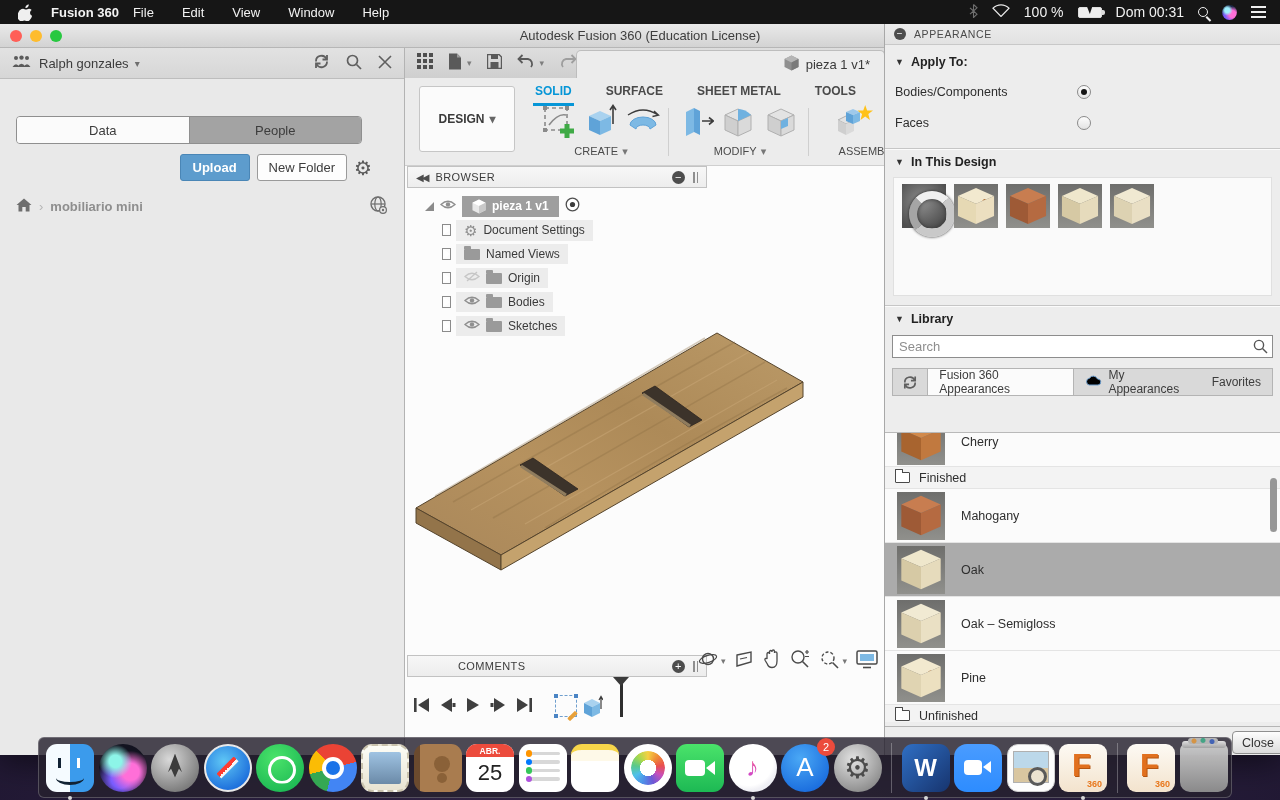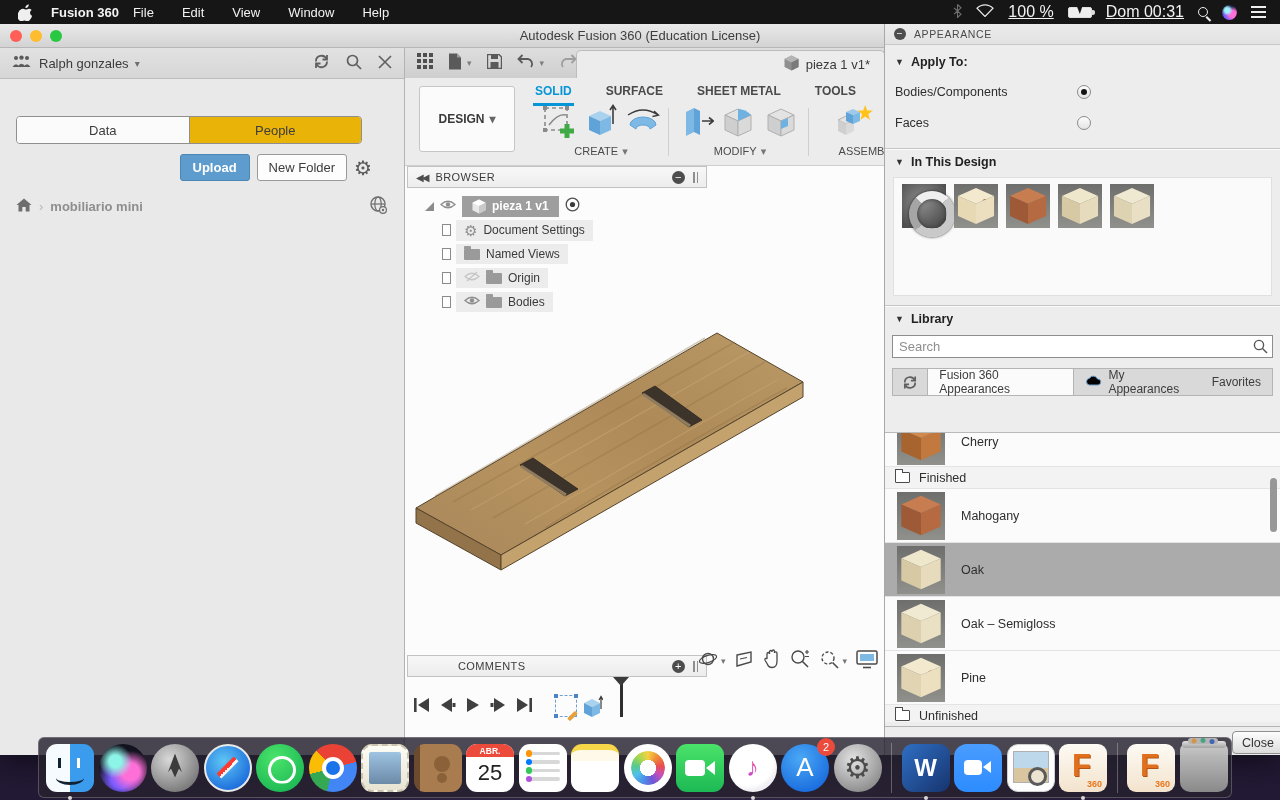--- a/index.html
+++ b/index.html
@@ -6,21 +6,21 @@
   html,body { width:1280px; height:800px; overflow:hidden; font-family:"Liberation Sans", sans-serif; }
   body { background: radial-gradient(140% 120% at 50% 110%, #35284a 0%, #1e1630 45%, #0d0a16 100%); position:relative; }
 
   
   .menubar { position:absolute; left:0; top:0; width:1280px; height:24px; background:#161616; color:#f2f2f2; display:flex; align-items:center; font-size:13px; z-index:60; }
   .menubar .apple { margin-left:18px; display:flex; }
   .menubar .appname { font-weight:bold; margin-left:18px; }
   .menubar .menus { display:flex; gap:0; }
   .menubar .menus span { padding:0 14px; }
   .mb-right { margin-left:auto; display:flex; align-items:center; gap:14px; padding-right:14px; }
-  .mb-right .txt { font-size:16px;text-decoration:underline; }
+  .mb-right .txt { font-size:14px; }
   .batt { width:24px; height:11px; border:1px solid #ddd; border-radius:2px; position:relative; background:#eee; }
   .batt::after { content:""; position:absolute; right:-4px; top:2.5px; width:2.5px; height:4.5px; background:#ddd; border-radius:0 2px 2px 0; }
   .batt .bolt { position:absolute; left:7px; top:-1px; width:0; height:0; border-left:5px solid transparent; border-top:7px solid #161616; transform:skewX(-18deg); }
   .siri-orb { width:15px; height:15px; border-radius:50%; background: radial-gradient(circle at 35% 35%, #9ff0ff 0 18%, transparent 40%), radial-gradient(circle at 70% 60%, #ff6fd8 0 25%, transparent 55%), radial-gradient(circle at 40% 75%, #7a5cff 0 28%, transparent 60%), #1d2a4a; }
   .nc-icon { display:flex; flex-direction:column; gap:3px; }
   .nc-icon i { display:block; width:15px; height:2px; background:#eee; }
   .mag { width:10px; height:10px; border:1.6px solid #eee; border-radius:50%; position:relative; }
   .mag::after { content:""; position:absolute; left:8px; top:8px; width:6px; height:1.6px; background:#eee; transform:rotate(45deg); transform-origin:0 0; }
 
   
@@ -30,21 +30,21 @@
   .lights { position:absolute; left:10px; top:6px; display:flex; gap:8px; }
   .lights i { width:12px; height:12px; border-radius:50%; }
   .lt-red{background:#ff5f57;} .lt-yel{background:#febc2e;} .lt-grn{background:#28c840;}
 
   
   .datapanel { position:absolute; left:0; top:24px; bottom:0; width:404px; background:#e9e9e9; }
   .dp-head { height:31px; background:linear-gradient(#e2e2e2,#d6d6d6); border-bottom:1px solid #bdbdbd; display:flex; align-items:center; padding:0 12px; color:#3c3c3c; font-size:13px; }
   .dp-head .uname { margin:0 6px 0 8px; }
   .dp-head .right { margin-left:auto; display:flex; gap:16px; align-items:center; }
   .seg { position:absolute; left:16px; top:68px; width:346px; height:28px; display:flex; border:1px solid #8f8f8f; border-radius:4px; overflow:hidden; font-size:13px; color:#3c3c3c; }
-  .seg > div { flex:1; display:flex; align-items:center; justify-content:center; background:#eab308; }
+  .seg > div { flex:1; display:flex; align-items:center; justify-content:center; background:#a3a3a3; }
   .seg > div.active { background:#fbfbfb; }
   .seg > div + div { border-left:1px solid #8f8f8f; }
   .dp-btns { position:absolute; left:0; top:106px; width:372px; display:flex; justify-content:flex-end; gap:7px; align-items:center; }
   .btn-upload { background:#5d9ccd; color:#fff; font-weight:bold; font-size:13px; border:1px solid #4a86b6; border-radius:3px; padding:5px 12px; }
   .btn-newfolder { background:#fdfdfd; color:#3c3c3c; font-size:13px; border:1px solid #9a9a9a; border-radius:3px; padding:5px 11px; }
   .gear-glyph { font-size:20px; color:#5a5a5a; line-height:1; }
   .crumb { position:absolute; left:16px; top:148px; right:16px; height:20px; display:flex; align-items:center; gap:7px; font-size:13px; font-weight:bold; color:#8e8e8e; }
   .crumb .chev { color:#b5b5b5; font-weight:normal; }
   .crumb .right { margin-left:auto; }
   .item-card { position:absolute; left:16px; top:172px; width:382px; height:72px; background:#fdfdfd; border-top:1px solid #d8d8d8; border-bottom:1px solid #cdcdcd; }
@@ -508,20 +508,31 @@
             <span class="tri-closed"></span>
             <span class="pill">
               <span><svg width="16" height="11" viewBox="0 0 16 11">
                     <path d="M1 5.5 Q8 -1 15 5.5 Q8 12 1 5.5 Z" fill="none" stroke="#8f8f8f" stroke-width="1.4"></path>
                     <circle cx="8" cy="5.5" r="2.2" fill="#8f8f8f"></circle>
                   </svg></span>
               <span class="folder-fill"></span>
               <span>Bodies</span>
             </span>
           </div>
+          <div class="trow" style="padding-left:36px;">
+            <span class="tri-closed"></span>
+            <span class="pill">
+              <span><svg width="16" height="11" viewBox="0 0 16 11">
+                    <path d="M1 5.5 Q8 -1 15 5.5 Q8 12 1 5.5 Z" fill="none" stroke="#8f8f8f" stroke-width="1.4"></path>
+                    <circle cx="8" cy="5.5" r="2.2" fill="#8f8f8f"></circle>
+                  </svg></span>
+              <span class="folder-fill"></span>
+              <span>Sketches</span>
+            </span>
+          </div>
         </div>
       </div>
 
       <div class="commentsbar">
         <div class="panelbar">
           <span style="margin-left:42px;">COMMENTS</span>
           <span class="pright">
             <span class="minus-circle">+</span>
             <span class="grip">
                 <i></i>

